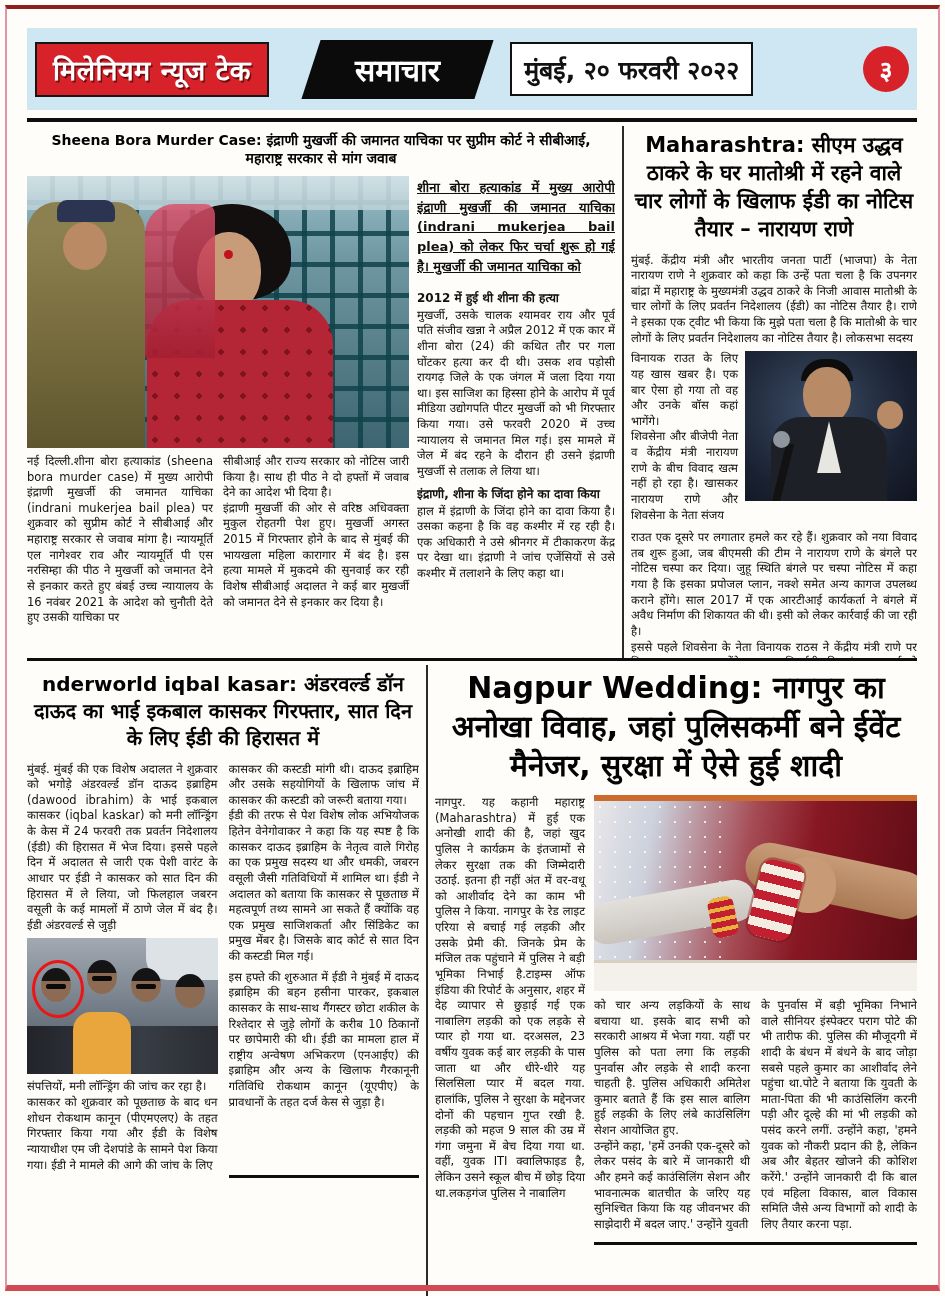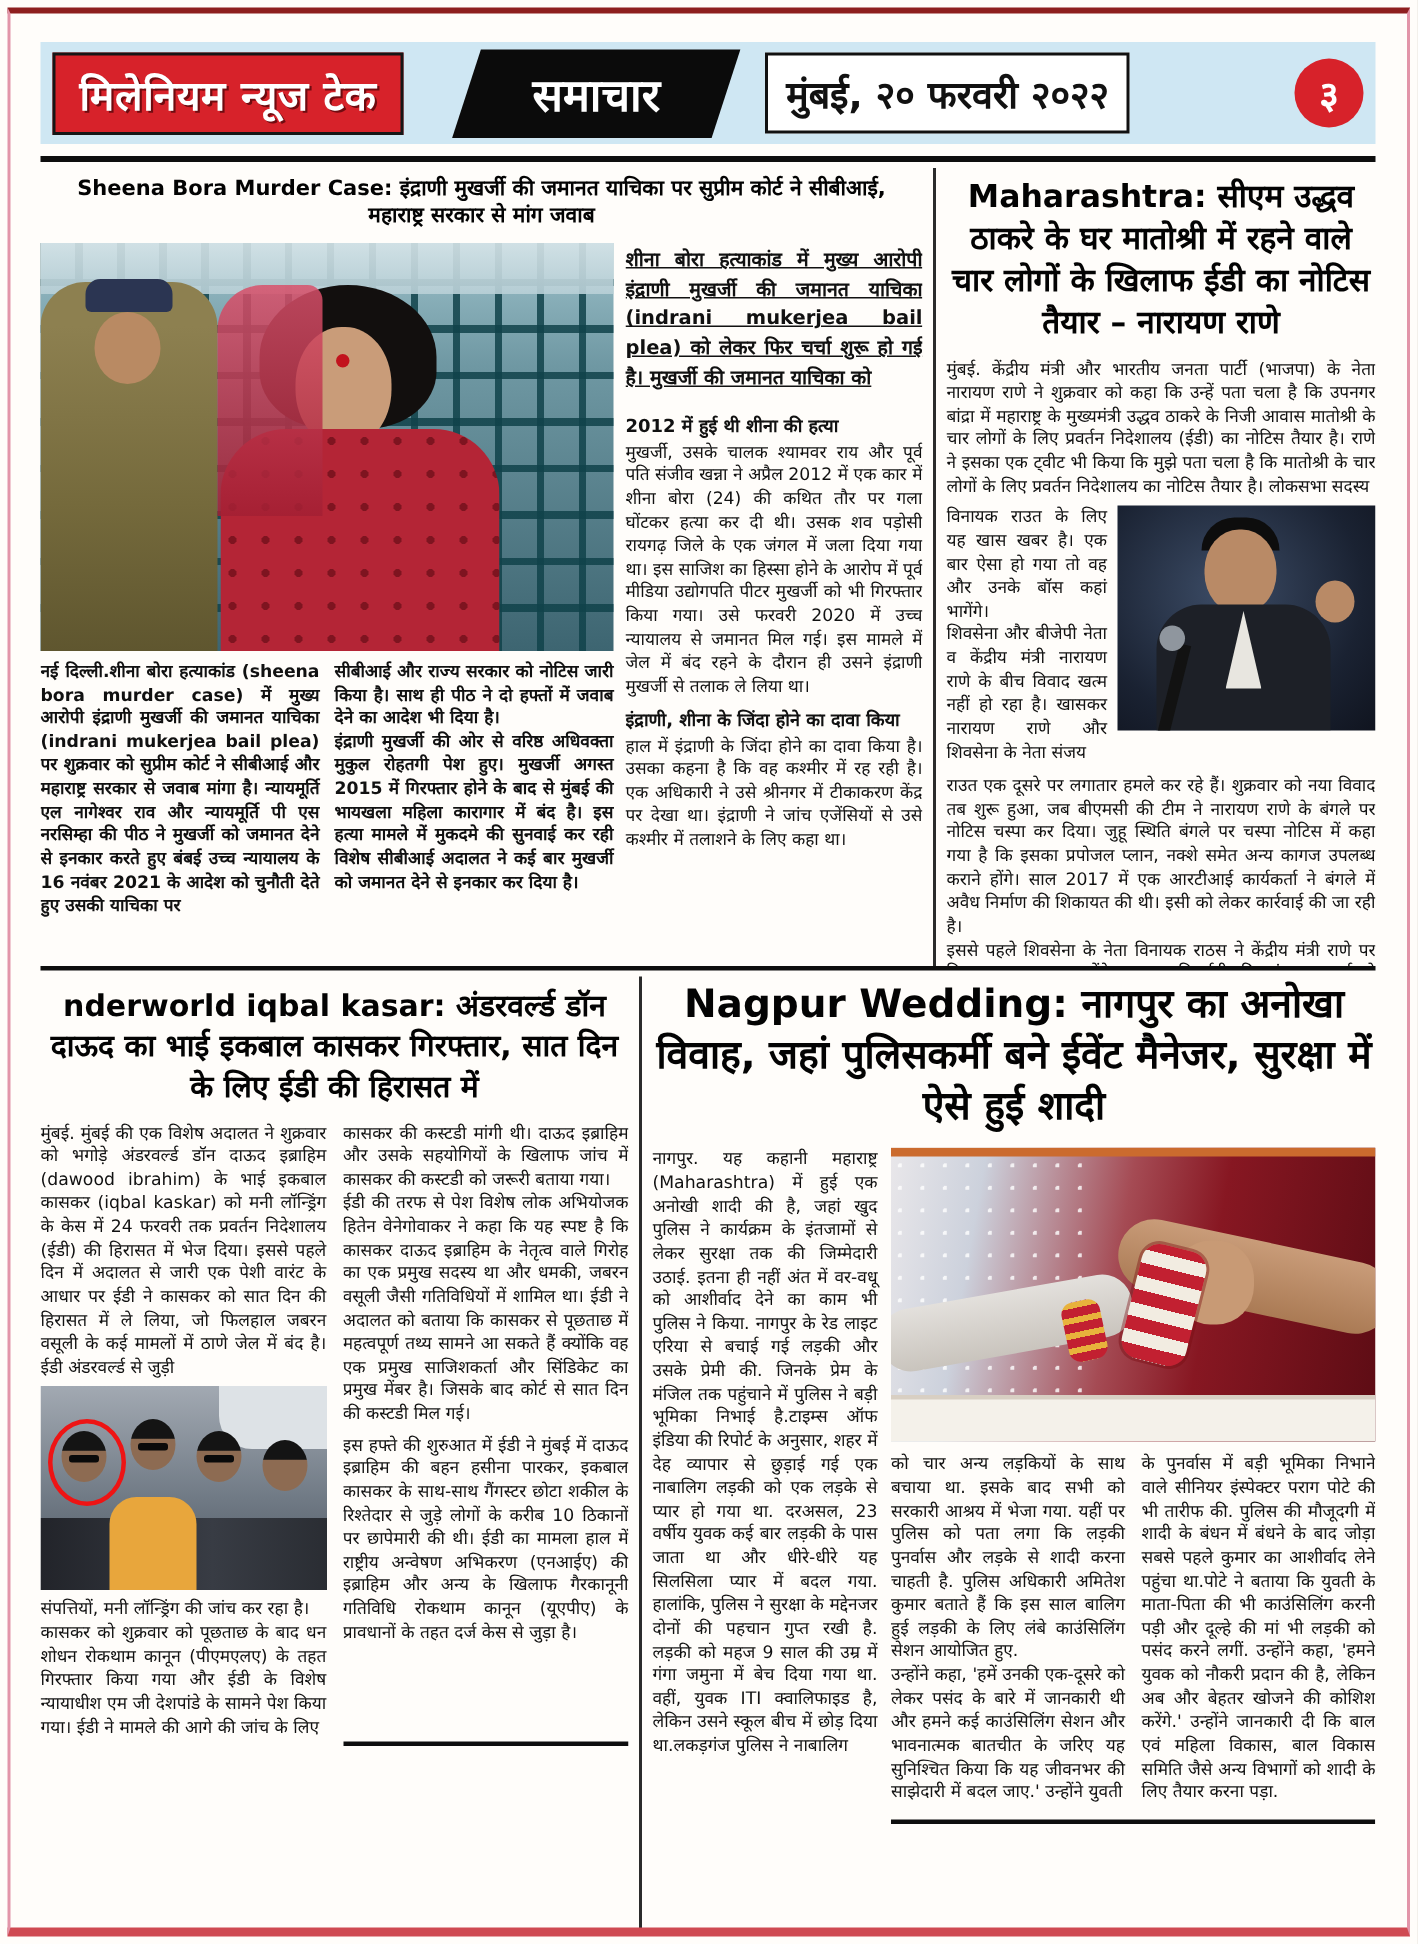--- a/index.html
+++ b/index.html
@@ -3,21 +3,21 @@
 <meta charset="utf-8">
 <style>
   html,body{margin:0;padding:0;background:#e9e6e0;}
   .page{position:relative;width:945px;height:1296px;margin:0 auto;background:#fffdfa;
         font-family:"DejaVu Sans",sans-serif;color:#111;overflow:hidden;}
   .frame{position:absolute;inset:5px;border-top:4px solid #8e1f1f;border-left:2px solid #e295a9;
          border-right:2px solid #e295a9;border-bottom:6px solid #cf4a52;pointer-events:none;z-index:6;}
   .content{position:absolute;left:27px;top:28px;width:890px;}
 
   
-  .masthead{height:68px;background:#cfe7f3;display:flex;align-items:center;padding:0 8px;}
+  .masthead{height:82px;background:#cfe7f3;display:flex;align-items:center;padding:0 8px;}
   .brand{background:#d7222a;border:2px solid #161616;color:#fff;font-weight:bold;font-size:27px;
          padding:7px 16px;text-shadow:1.5px 1.5px 0 #6f0b10;letter-spacing:.5px;}
   .section-banner{background:#0b0b0b;transform:skewX(-18deg);padding:9px 44px;margin-left:42px;}
   .section-banner span{display:block;transform:skewX(18deg);color:#fff;font-weight:bold;font-size:30px;}
   .date-box{background:#fff;border:2px solid #111;font-weight:bold;font-size:25px;padding:8px 12px;
             margin-left:26px;white-space:nowrap;}
   .page-circle{width:46px;height:46px;border-radius:50%;background:#d7222a;color:#fff;font-size:25px;
                font-weight:bold;display:flex;align-items:center;justify-content:center;margin-left:auto;}
   .top-rule{height:4px;background:#0e0e0e;margin-top:8px;}
 
@@ -29,39 +29,39 @@
          text-align:justify;margin:2px 0 12px;white-space:pre-line;}
   .vrule{width:2px;background:#2b2b2b;margin:4px 7px 0 7px;flex:none;}
 
   
   .top-section{display:flex;height:536px;overflow:hidden;border-bottom:3px solid #0e0e0e;}
   .bottom-section{display:flex;height:640px;overflow:hidden;}
 
   .a1{width:588px;flex:none;display:flex;flex-direction:column;}
   .a1 h2{font-size:14px;line-height:1.32;margin:9px 4px 8px;}
   .a1-body{display:flex;gap:8px;flex:1;overflow:hidden;}
-  .a1-left{width:382px;flex:none;font-weight:bold;}
+  .a1-left{width:382px;flex:none;}
   .cols2{display:flex;}
   .a1-left .cols2{gap:10px;margin-top:6px;}
   .a1-left .cols2 .body{width:50%;}
   .a1-right{flex:1;overflow:hidden;}
 
   .a2{flex:1;overflow:hidden;}
   .a2 h2{font-size:21px;line-height:1.34;margin:9px 2px 9px;}
   .wrap-row{display:flex;gap:7px;margin-bottom:2px;}
   .wrap-row .body{flex:1;}
 
   .a3{width:392px;flex:none;overflow:hidden;}
   .a3 h2{font-size:20px;line-height:1.36;margin:10px 2px 9px;}
   .a3 .cols2{gap:11px;}
   .a3 .col{width:50%;overflow:hidden;}
   .col-underline{border-bottom:3px solid #0e0e0e;}
 
   .a4{flex:1;overflow:hidden;}
-  .a4 h2{font-size:26px;line-height:1.3;margin:7px 0 10px;}
+  .a4 h2{font-size:30px;line-height:1.3;margin:7px 0 10px;}
   .a4-body{display:flex;gap:9px;}
   .a4-col1{width:150px;flex:none;}
   .a4-right{flex:1;overflow:hidden;}
   .a4-right .cols2{gap:11px;border-bottom:3px solid #0e0e0e;}
   .a4-right .cols2 .body{width:50%;padding-bottom:5px;}
 
   
   .photo{position:relative;overflow:hidden;}
   .photo > div{position:absolute;}
 

